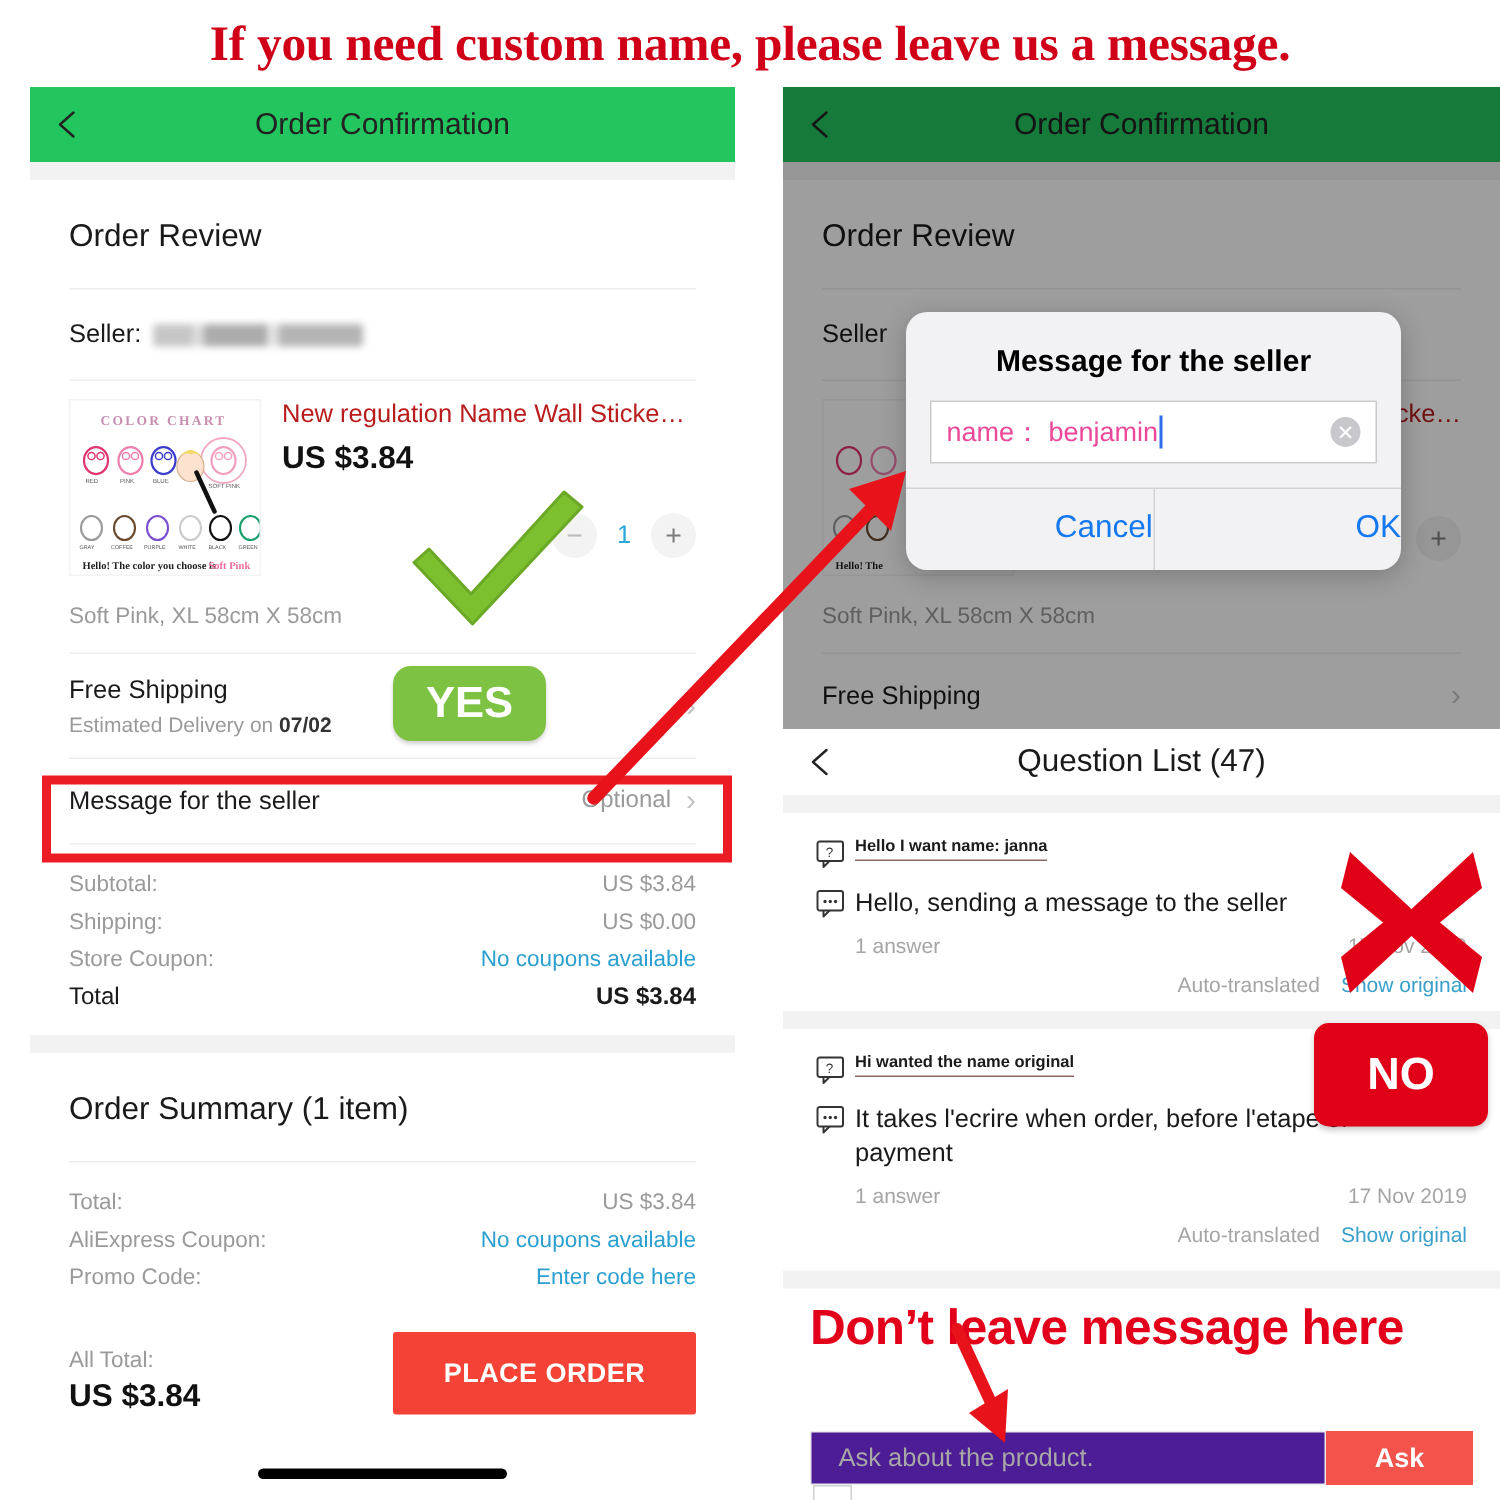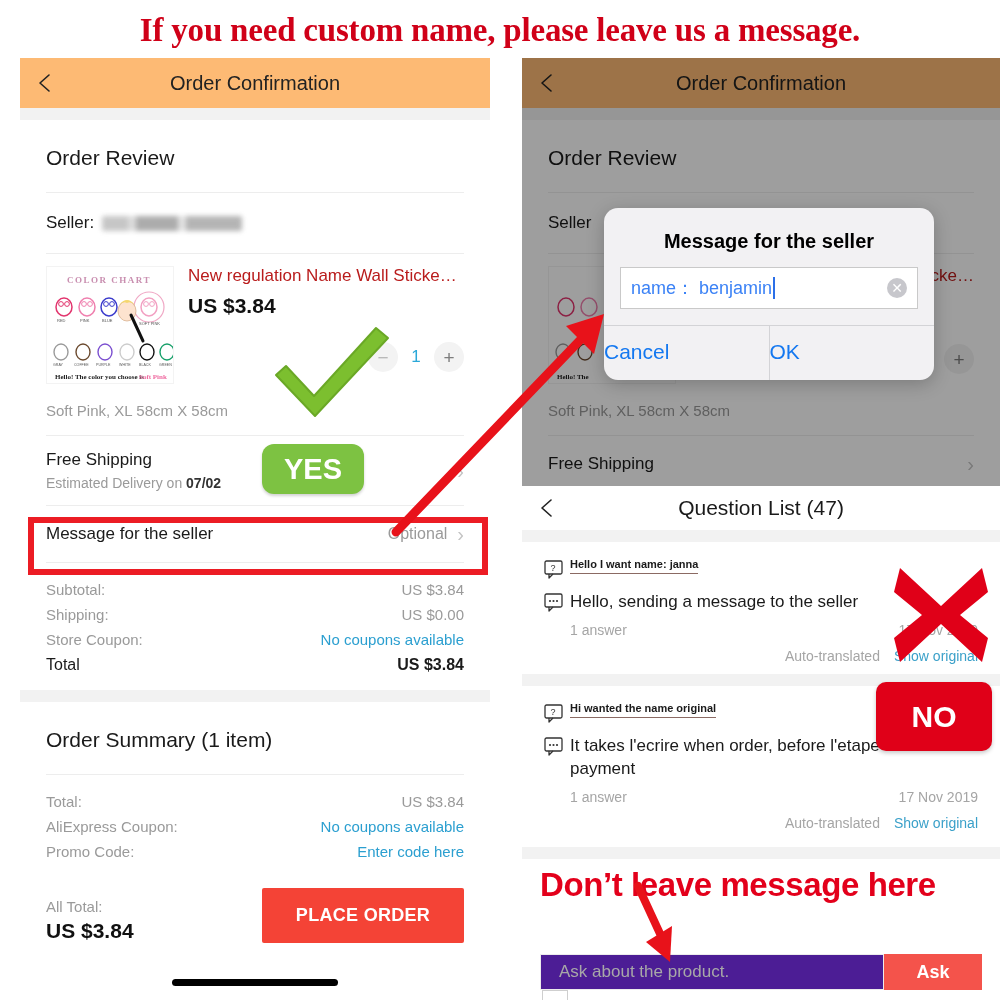--- a/index.html
+++ b/index.html
@@ -24,21 +24,21 @@
 
   
   .panel {
     position: absolute; background: #fff; overflow: hidden;
   }
   #panel-left  { left: 20px;  top: 58px; width: 470px; height: 942px; }
   #panel-right { left: 522px; top: 58px; width: 478px; height: 942px; }
 
   
   .navbar {
-    position: relative; height: 50px; background: #fdba74;
+    position: relative; height: 50px; background: #22c55e;
     display: flex; align-items: center; justify-content: center;
   }
   .navbar .title { font-size: 20px; color: #222; }
   .back-chevron {
     position: absolute; left: 14px; top: 50%; transform: translateY(-50%);
     width: 22px; height: 22px;
   }
   .back-chevron svg { display: block; }
 
   .gap-bar { height: 12px; background: #f2f2f2; }
@@ -127,30 +127,30 @@
   }
   #alert .a-title {
     text-align: center; font-weight: bold; font-size: 20px; color: #000;
     padding: 22px 16px 14px 16px;
   }
   #alert .a-field {
     margin: 0 16px 16px 16px; background: #fff; border: 1px solid #c9c9c9;
     height: 42px; display: flex; align-items: center; padding: 0 10px;
     position: relative;
   }
-  #alert .a-field .ftext { font-size: 18px; color: #3b82f6; white-space: nowrap; }
+  #alert .a-field .ftext { font-size: 18px; color: #ec4899; white-space: nowrap; }
   #alert .caret { display: inline-block; width: 2px; height: 22px; background: #2b6fe8; margin-left: 1px; vertical-align: -4px; }
   #alert .clear-icon {
     position: absolute; right: 10px; top: 50%; transform: translateY(-50%);
     width: 20px; height: 20px; border-radius: 50%; background: #c7c7cc;
     color: #fff; font-size: 14px; line-height: 20px; text-align: center;
   }
   #alert .a-actions { display: flex; border-top: 1px solid #d3d3d6; }
   #alert .a-btn {
-    flex: 1; text-align: left; padding: 14px 0 16px 0;
+    flex: 1; text-align: right; padding: 14px 0 16px 0;
     color: #1478f0; font-size: 21px;
   }
   #alert .a-btn.cancel { border-right: 1px solid #d3d3d6; }
 
   
   #qlist {
     position: absolute; left: 522px; top: 486px; width: 478px; height: 514px;
     background: #fff; z-index: 6; overflow: hidden;
   }
   #qlist .qnav { height: 44px; position: relative; display: flex; align-items: center; justify-content: center; background: #fff; }

